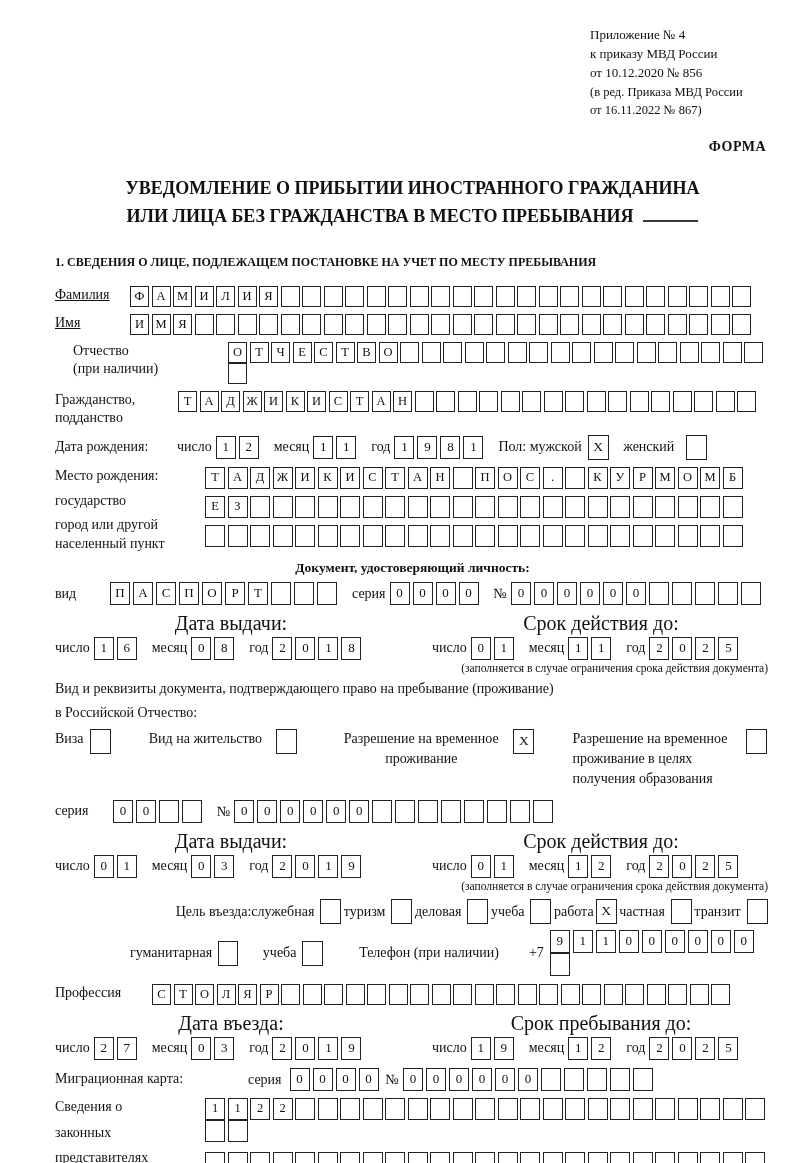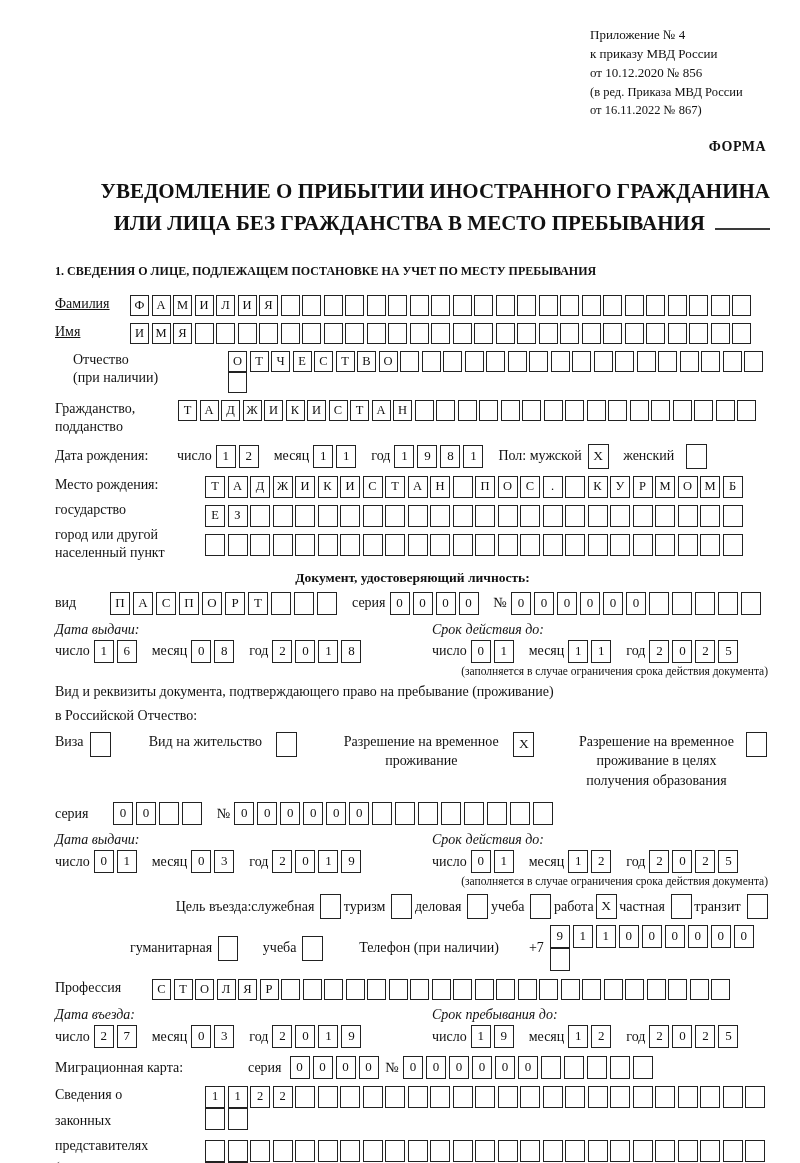--- a/index.html
+++ b/index.html
@@ -10,21 +10,21 @@
     color:#111; font-size:14px;
   }
   .page { padding:26px 30px 10px 55px; }
 
   
   .hdr { width:230px; margin-left:535px; font-size:13px; line-height:1.45; }
   .hdr .ed { font-size:12.5px; }
   .forma { text-align:right; font-weight:bold; font-size:14px; margin:20px 4px 0 0; letter-spacing:.5px; }
 
   
-  .title { text-align:right; font-weight:bold; font-size:21px; line-height:1.55; margin-top:20px; }
+  .title { text-align:center; font-weight:bold; font-size:18px; line-height:1.55; margin-top:20px; }
   .uline { display:inline-block; width:55px; border-bottom:2px solid #3a3a3a; margin-left:10px; }
   .sect { font-weight:bold; font-size:12px; margin:24px 0 16px 0; }
 
   
   .cell {
     display:inline-block; width:19px; height:21px;
     border:1.6px solid #222; margin-right:2.5px;
     text-align:center; font-size:12.5px; line-height:18px;
     vertical-align:middle; background:#fff;
   }
@@ -41,31 +41,31 @@
   .cells { line-height:0; }
   .stack .cells { margin-bottom:7px; }
   .dlbl { margin:0 4px 0 12px; white-space:nowrap; }
   .dlbl0 { margin-right:4px; white-space:nowrap; }
 
   .dochead { text-align:center; font-weight:bold; font-size:13.5px; margin:2px 0 6px 0; }
 
   .daterow { display:flex; justify-content:space-between; margin-top:2px; }
   .dblock { }
   .dbl-l { width:352px; } .dbl-r { width:338px; }
-  .dhead { font-size:14px; margin-bottom:2px;font-style:italic; }
+  .dhead { text-align:center; font-size:20px; margin-bottom:2px; }
   .dfields { display:flex; align-items:center; white-space:nowrap; line-height:0; }
   .dfields .t { line-height:1.2; }
   .note { text-align:right; font-size:11.5px; margin:2px 2px 7px 0; }
 
   .txt { font-size:14px; margin-bottom:8px; }
   .optrow { display:flex; justify-content:space-between; align-items:flex-start; margin:4px 0 12px 0; }
   .opt { display:flex; align-items:flex-start; }
   .opt .t { line-height:1.4; }
   .optw { width:172px; text-align:center; }
-  .optw2 { width:168px; text-align:center; }
+  .optw2 { width:168px; }
 
   .prow1 { display:flex; justify-content:flex-end; align-items:center; margin-bottom:6px; }
   .prow1 .t, .prow2 .t { white-space:nowrap; }
   .prow2 { display:flex; align-items:center; margin:2px 0 8px 75px; }
   .gap30 { margin-left:34px; } .gap20 { margin-left:22px; }
   .pfx { margin:0 6px 0 30px; }
 
   .reps { margin-top:2px; }
 </style>
 </head>

